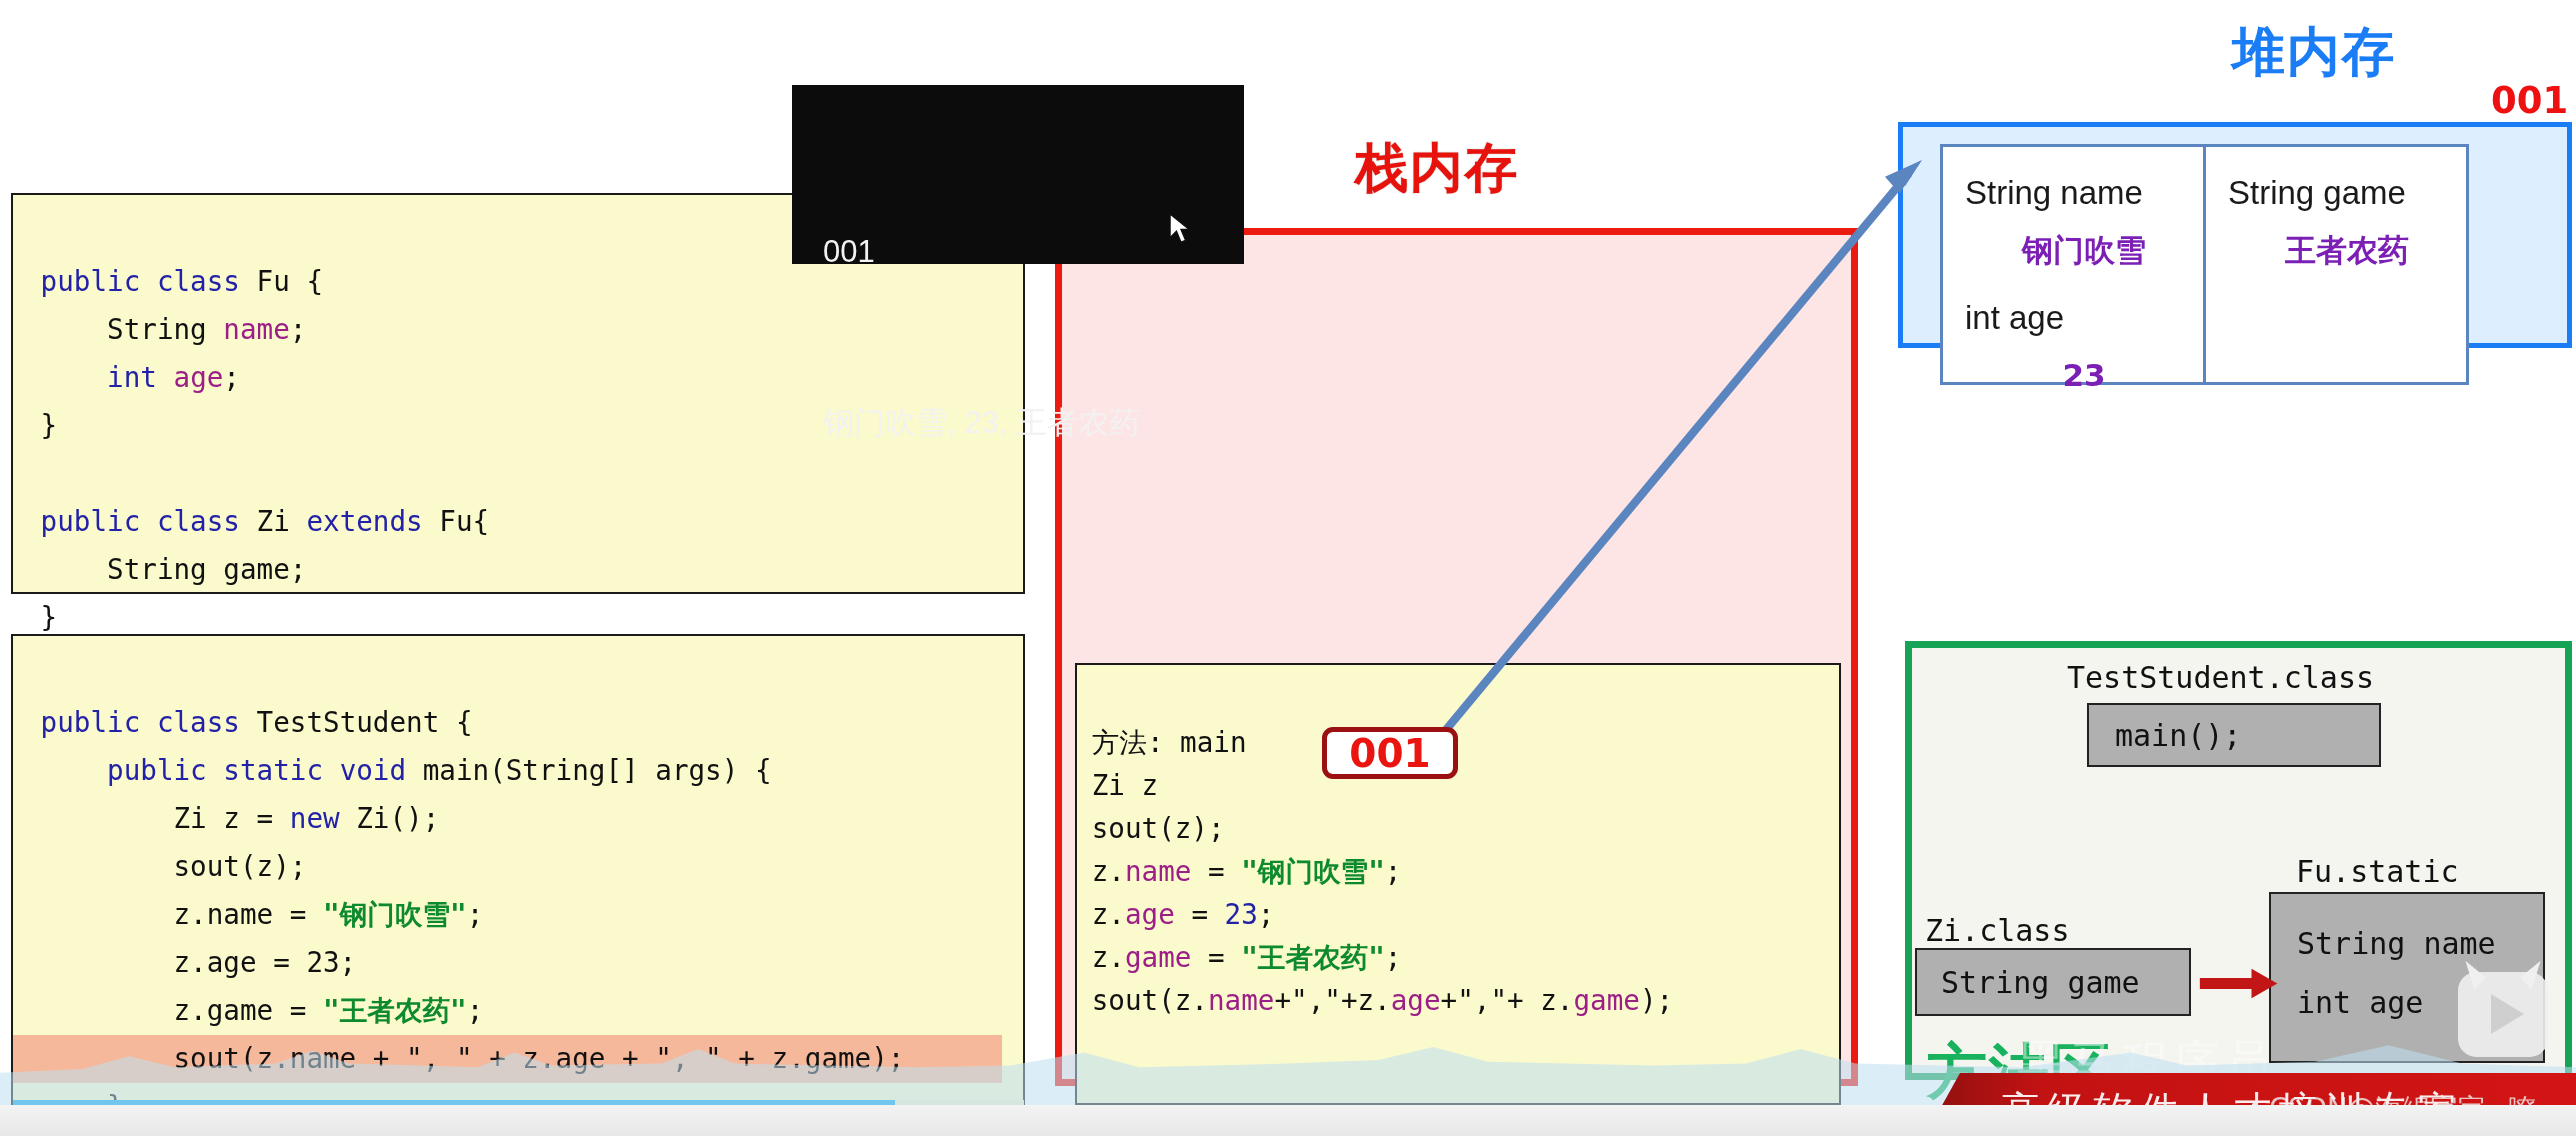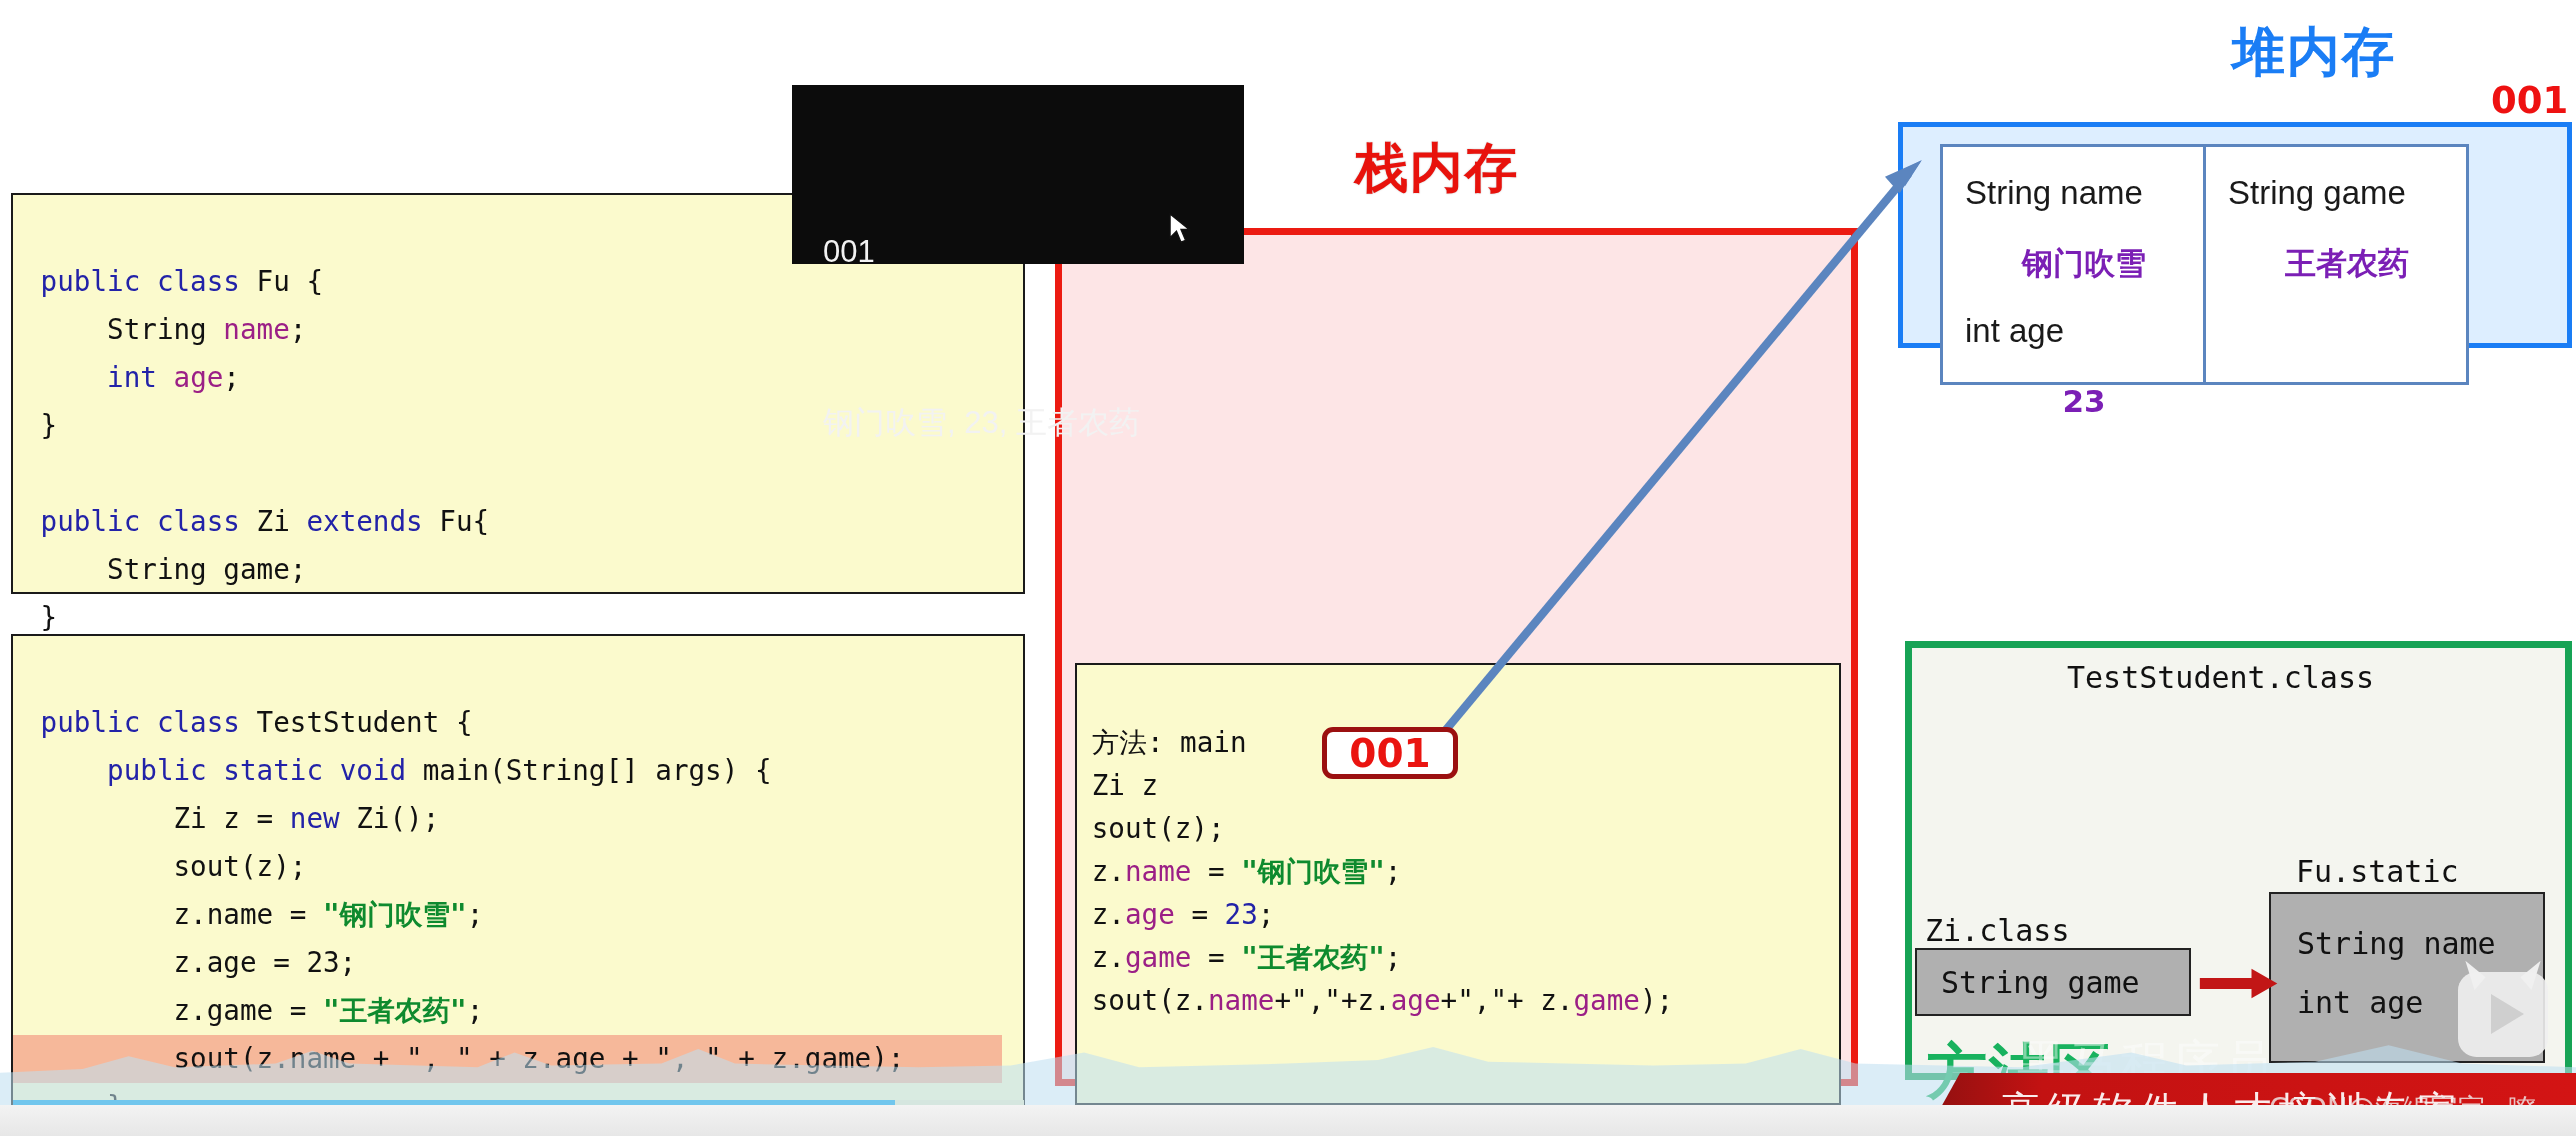--- a/index.html
+++ b/index.html
@@ -126,21 +126,21 @@
     line-height: 44px;
   }
   .obj-cell + .obj-cell { border-left:none; }
   .obj-val {
     color:#7b1fb5;
     font-weight:bold;
     font-size: 31px;
     font-family:"DejaVu Sans", sans-serif;
     display:block;
     text-align:center;
-    margin-top: 26px;
+    margin-top: 13px;
   }
   .obj-gap { height: 24px; }
   #heap-id {
     position:absolute; left:2491px; top:79px;
     color:#ee1111; font-weight:bold; font-size:37px;
     font-family:"DejaVu Sans", sans-serif;
   }
 
   
   #method-area {
@@ -275,20 +275,21 @@
       <span class="obj-val">23</span>
     </div>
     <div class="obj-cell">
       <span>String game</span>
       <span class="obj-val">王者农药</span>
     </div>
   </div>
 
   <div id="method-area"></div>
   <div id="ma-title-ts">TestStudent.class</div>
+  <div id="ma-main">main();</div>
   <div id="ma-fu-label">Fu.static</div>
   <div id="ma-fu">
     <div>String name</div>
     <div>int age</div>
   </div>
   <div id="ma-zi-label">Zi.class</div>
   <div id="ma-zi">String game</div>
   <svg id="ma-arrow" viewBox="0 0 90 40">
     <line x1="2" y1="20" x2="60" y2="20" stroke="#c21616" stroke-width="12"></line>
     <path d="M58,4 L86,20 L58,36 Z" fill="#c21616"></path>

